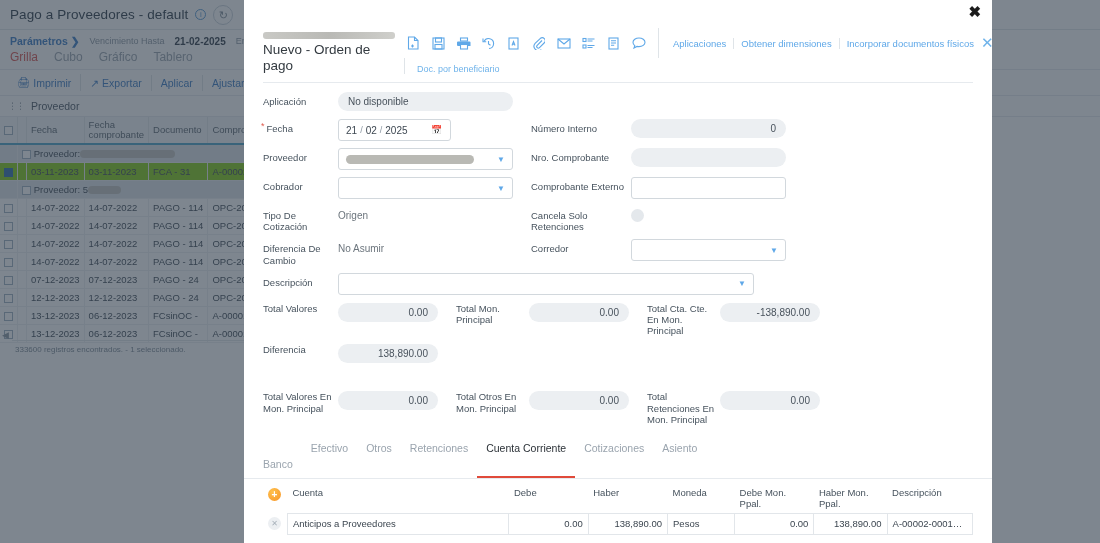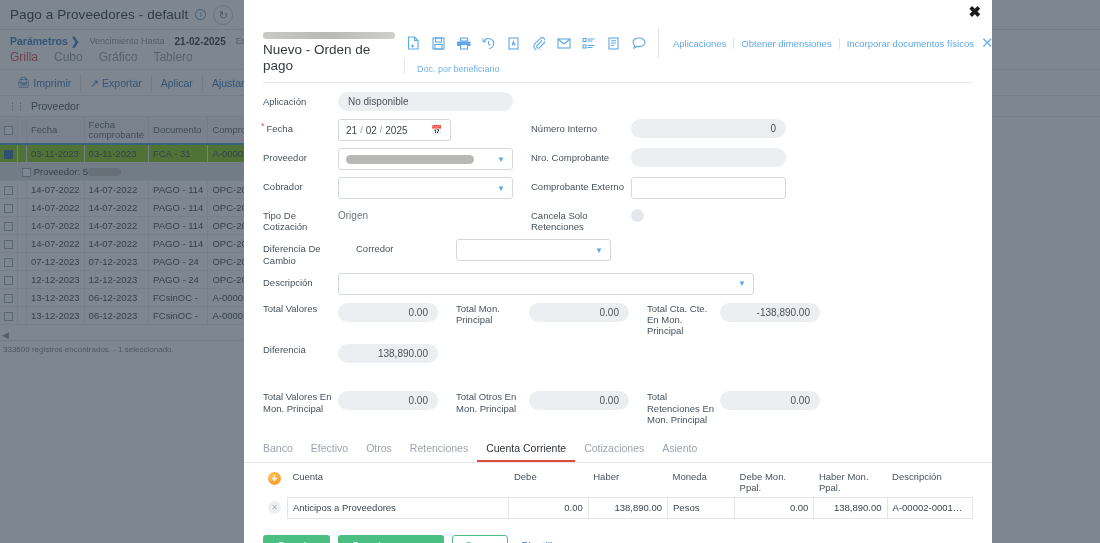--- a/index.html
+++ b/index.html
@@ -68,21 +68,21 @@
   }
   tr.group-row td { background:#dfe4e9; }
   tr.sel-row td { background:#84cc16; }
   .cbx {
     display:inline-block; width:9px; height:9px; border:1px solid #9fb0c0;
     background:#fff; vertical-align:middle;
   }
   .cbx.checked { background:#2f6fad; border-color:#2f6fad; }
   .redact { display:inline-block; height:8px; border-radius:4px; background:#c3c3bf; vertical-align:middle; }
   .bg-statusline {
-    position:absolute; left:0; top:340px; width:250px; font-size:8px;
+    position:absolute; left:12px; top:340px; width:250px; font-size:8px;
     color:#7d8a95; border-top:1px solid #e3e7ea; padding:4px 3px;
   }
   .bg-scrollarrow { position:absolute; left:2px; top:330px; font-size:9px; color:#8d98a3; }
 
   #dim-overlay {
     position:absolute; left:0; top:0; width:1100px; height:543px;
     background:rgba(47,59,74,0.62);
   }
 
   
@@ -168,21 +168,21 @@
   .t3lbl { width:73px; flex:0 0 73px; }
   .t3fld { width:100px; flex:0 0 100px; }
   .sp18 { width:18px; flex:0 0 18px; }
 
   
   .tabs { display:flex; gap:0; padding:0 19px; margin-top:12px; border-bottom:1px solid #e6eaee; }
   .tab {
     font-size:10.5px; color:#9aa4ae; padding:5px 9px 6px 9px;
     border-bottom:2px solid transparent; white-space:nowrap;
   }
-  .tab:first-child { padding-left:0; }
+  .tab:first-child { padding-left:0;margin-top:16px; }
   .tab.active { color:#2b3137; border-bottom-color:#e04a3a; }
 
   
   .tblwrap { padding:6px 19px 0 19px; }
   table.dt { border-collapse:collapse; width:100%; table-layout:fixed; }
   table.dt th {
     font-size:9.5px; color:#46525d; font-weight:normal; text-align:left;
     padding:3px 5px; vertical-align:top; line-height:1.15; height:24px;
   }
   table.dt td {
@@ -269,20 +269,27 @@
       <tr>
         <th style="width:26px"><span class="cbx"></span></th>
         <th style="width:22px"></th>
         <th style="width:54px">Fecha</th>
         <th style="width:52px">Fecha comprobante</th>
         <th style="width:52px">Documento</th>
         <th style="width:54px">Comprobante</th>
       </tr>
     </thead>
     <tbody>
+      <tr class="group-row">
+        <td></td>
+        <td colspan="5">
+          <span class="cbx"></span>
+          <span>Proveedor:</span><span class="redact" style="width:95px"></span>
+        </td>
+      </tr>
       <tr class="sel-row">
         <td><span class="cbx checked"></span></td>
         <td></td>
         <td>03-11-2023</td>
         <td>03-11-2023</td>
         <td>FCA - 31</td>
         <td>A-00002</td>
       </tr>
       <tr class="group-row">
         <td></td>
@@ -516,20 +523,23 @@
       </div>
       <div class="gap-mid"></div>
       <div class="lbl col-r-lbl">Cancela Solo Retenciones</div>
       <div class="col-r-fld">
         <div class="radio-off"></div>
       </div>
     </div>
 
     <div class="frow">
       <div class="lbl col-l-lbl">Diferencia De Cambio</div>
+      <div class="col-l-fld">
+        <div class="pill plain">No Asumir</div>
+      </div>
       <div class="gap-mid"></div>
       <div class="lbl col-r-lbl">Corredor</div>
       <div class="col-r-fld">
         <div class="boxfield sel">
           <span></span>
           <span class="caret">▼</span>
         </div>
       </div>
     </div>
 

